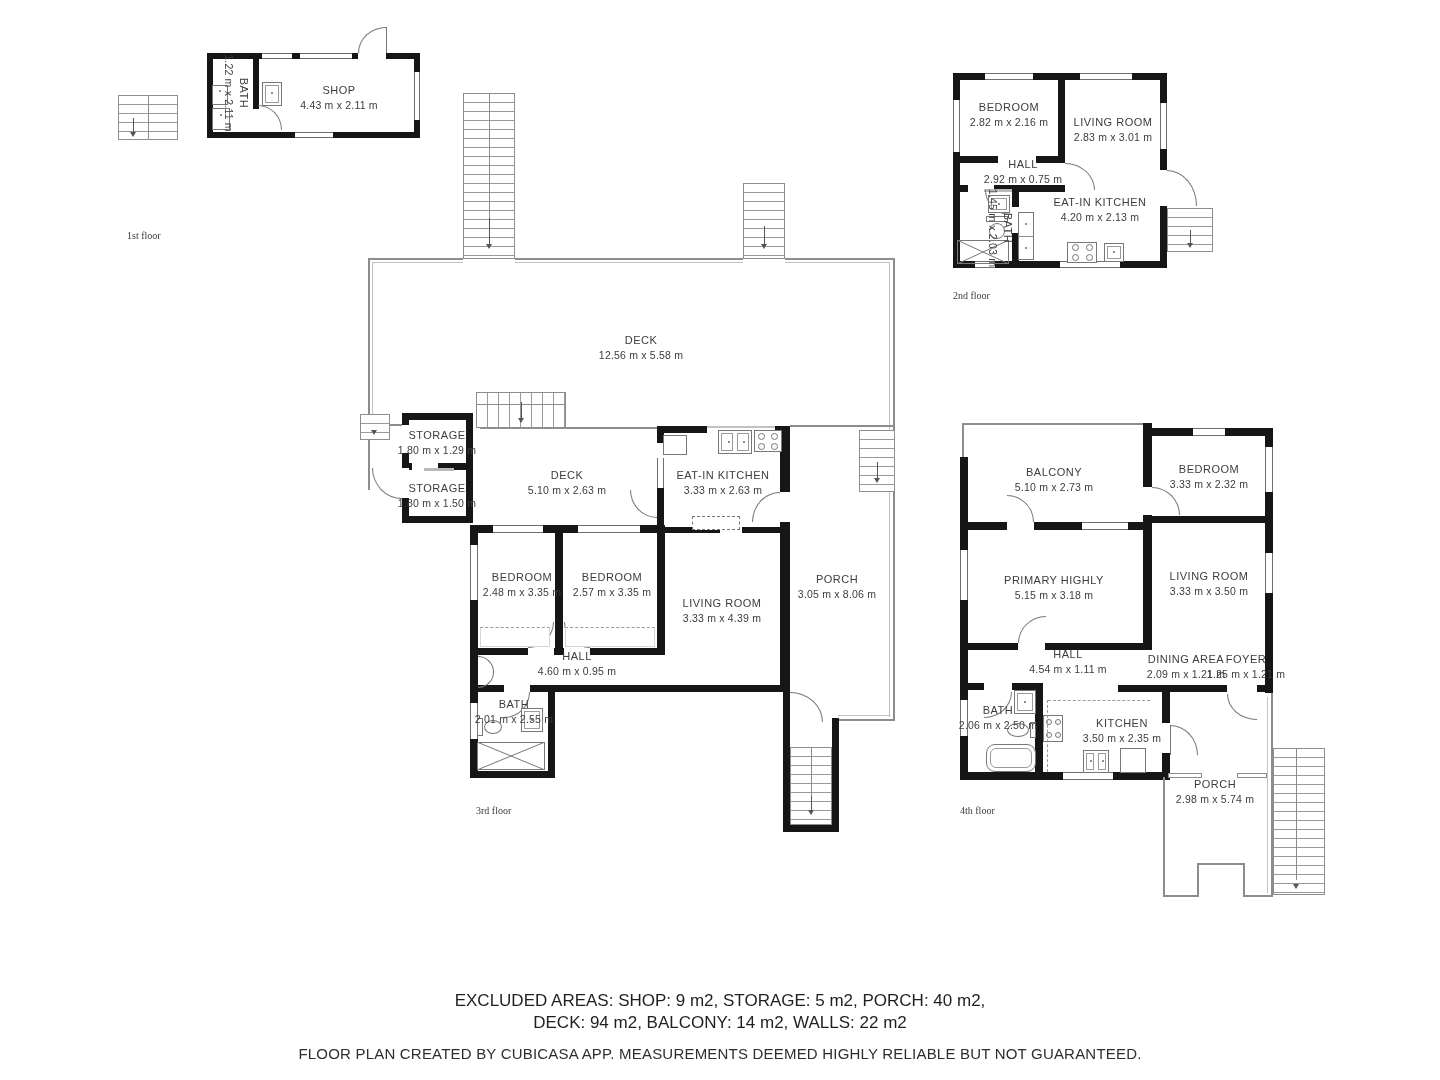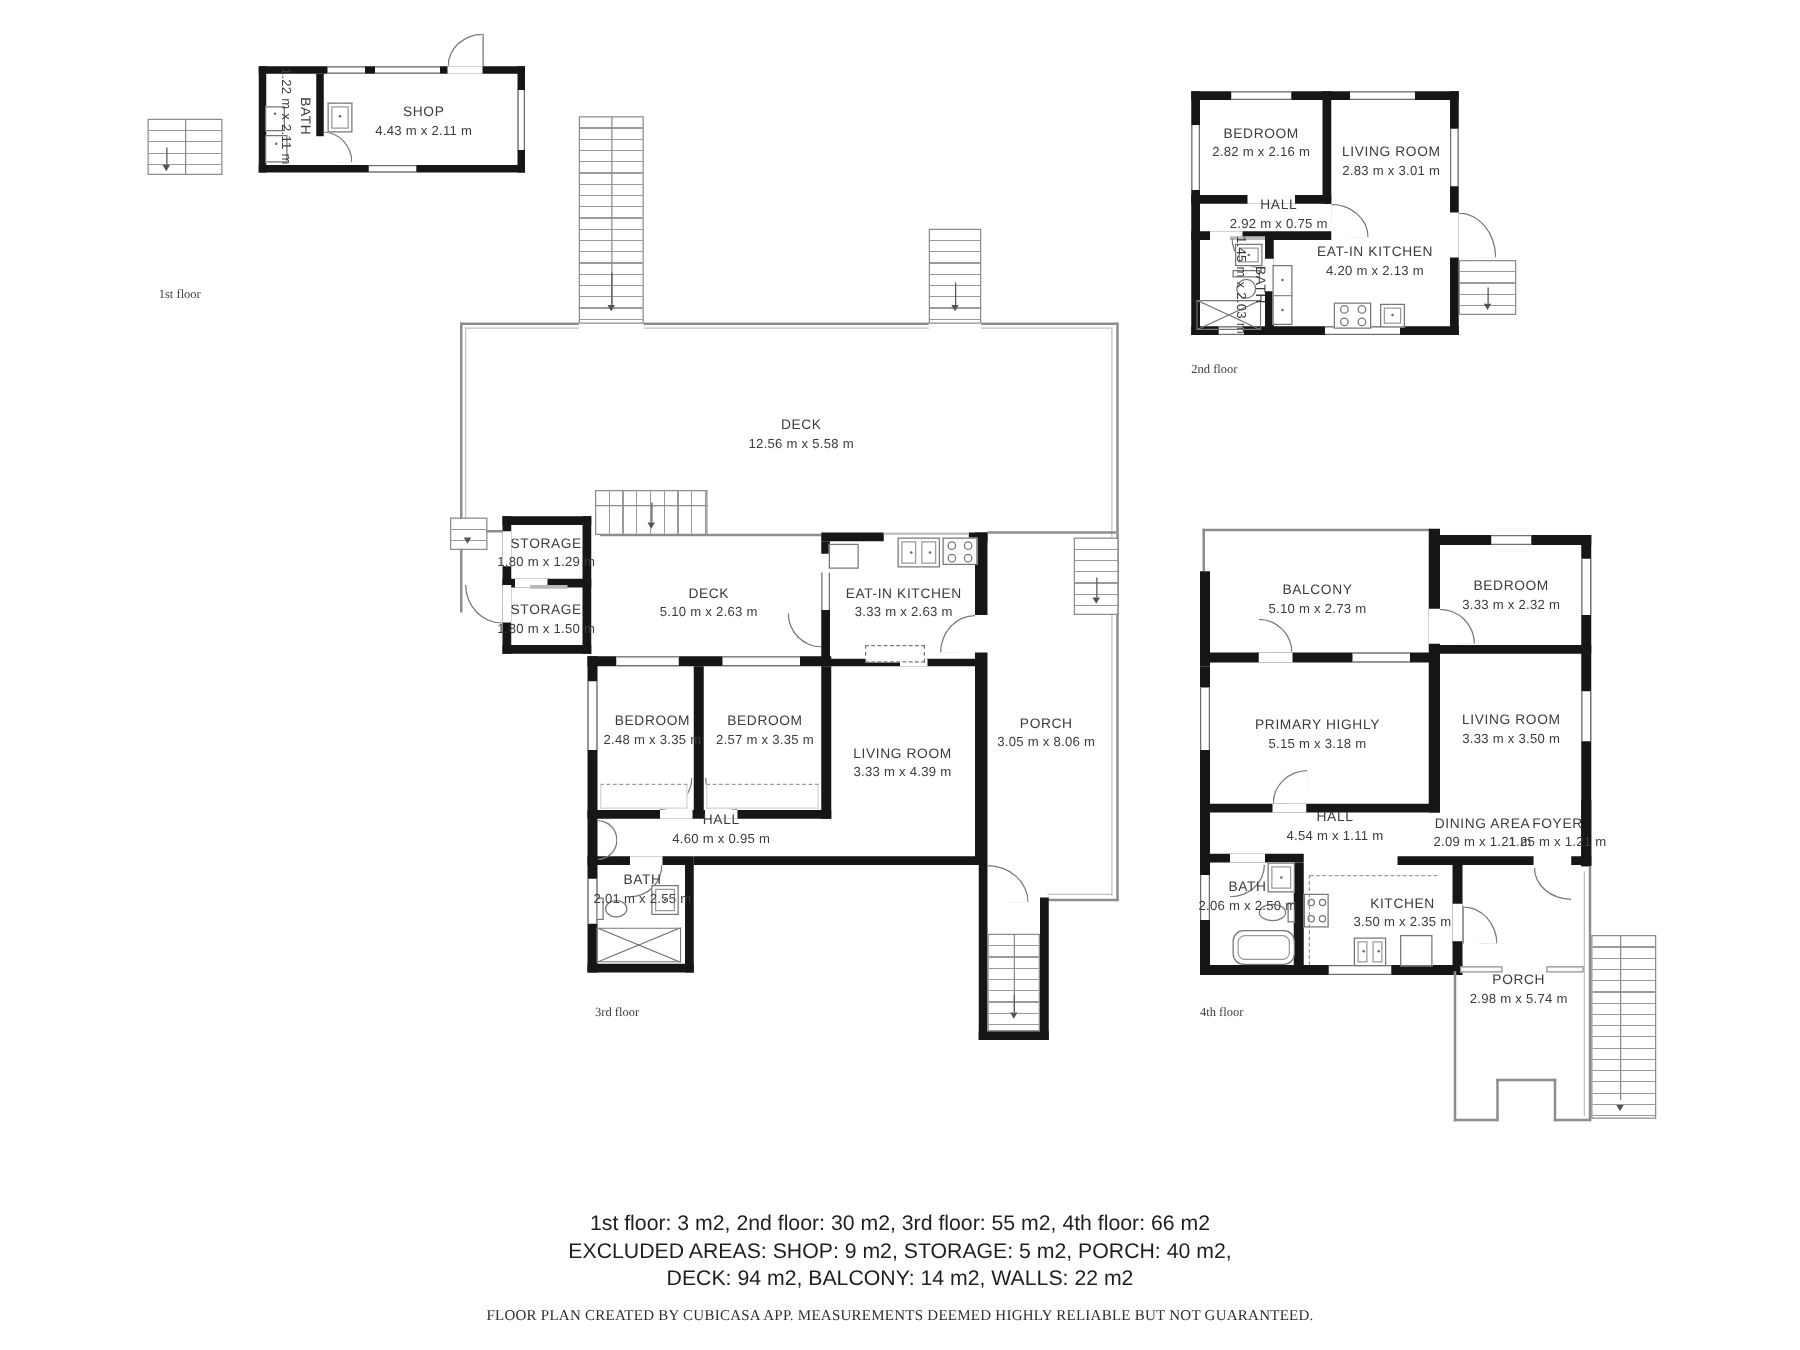--- a/index.html
+++ b/index.html
@@ -47,21 +47,21 @@
   
   .lbl{position:absolute;transform:translate(-50%,-50%);text-align:center;color:#3c3c3c;white-space:nowrap;line-height:1.25;}
   .lbl .rn{font-size:11px;letter-spacing:.5px;}
   .lbl .rd{font-size:10.5px;margin-top:1px;letter-spacing:.2px;}
   .lbl.rot{transform:translate(-50%,-50%) rotate(90deg);}
   .flbl{position:absolute;font-size:10px;color:#3c3c3c;font-family:Liberation Serif, serif;}
   
   .sum{position:absolute;left:0;width:1440px;text-align:center;color:#1f1f1f;}
   .sum.total{font-size:19px;font-weight:bold;}
   .sum.line{font-size:17px;}
-  .sum.disc{font-size:12px;color:#2e2e2e;letter-spacing:.2px;font-family:Liberation Serif, serif;}
+  .sum.disc{font-size:15px;color:#2e2e2e;letter-spacing:.2px;}
 </style>
 </head>
 <body>
 
 <div id="canvas">
 
   <div>
     <div class="stairs" style="left:118px;top:95px;width:60px;height:45px;"></div>
     <div class="cline" style="left:148px;top:95px;width:1px;height:45px;"></div>
     <div class="stem" style="left:133px;top:118px;height:14px;"></div>
@@ -463,17 +463,16 @@
       <div class="rn">KITCHEN</div>
       <div class="rd">3.50 m x 2.35 m</div>
     </div>
     <div class="lbl" style="left:1215px;top:792px;">
       <div class="rn">PORCH</div>
       <div class="rd">2.98 m x 5.74 m</div>
     </div>
     <div class="flbl" style="left:960px;top:805px;">4th floor</div>
   </div>
 
-  <div class="sum line" style="top:969px;">1st floor: 3 m2, 2nd floor: 30 m2, 3rd floor: 55 m2, 4th floor: 66 m2</div>
   <div class="sum line" style="top:991px;">EXCLUDED AREAS: SHOP: 9 m2, STORAGE: 5 m2, PORCH: 40 m2,</div>
   <div class="sum line" style="top:1013px;">DECK: 94 m2, BALCONY: 14 m2, WALLS: 22 m2</div>
   <div class="sum disc" style="top:1045px;">FLOOR PLAN CREATED BY CUBICASA APP. MEASUREMENTS DEEMED HIGHLY RELIABLE BUT NOT GUARANTEED.</div>
 </div>
 
 </body></html>

